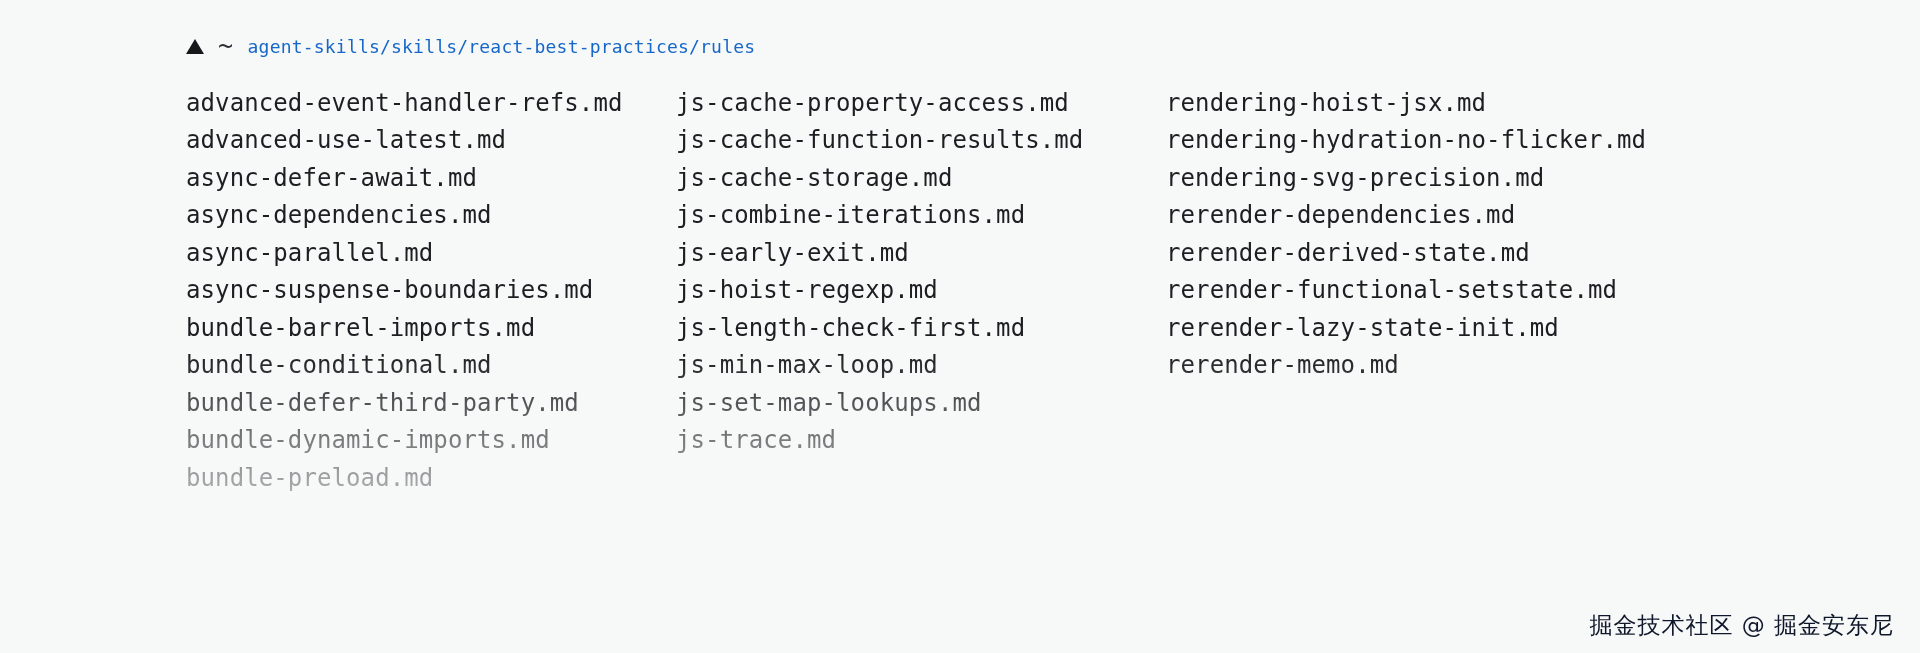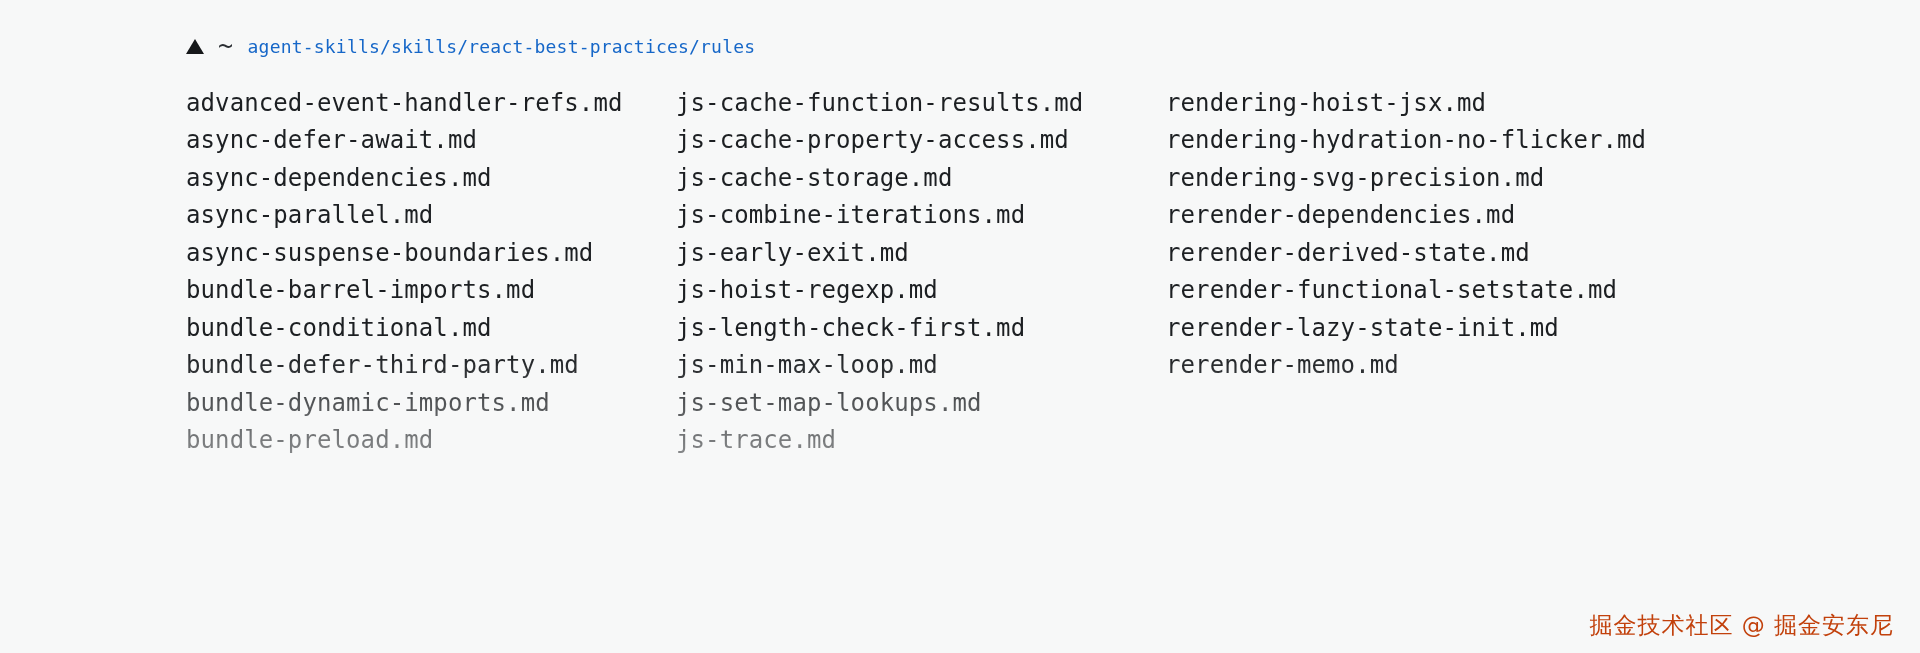--- a/index.html
+++ b/index.html
@@ -107,52 +107,53 @@
   }
 
   
   .watermark {
     position: absolute;
     right: 26px;
     bottom: 16px;
     font-family: "DejaVu Sans", "Liberation Sans", sans-serif;
     font-size: 23px;
     line-height: 1;
-    color: #c2410c;
+    color: #0f172a;
     letter-spacing: 1px;
     white-space: nowrap;
   }
 </style>
 </head>
 <body>
 
 <div class="screen">
 
   <div class="prompt-line">
     <span class="prompt-triangle"></span>
     <span class="prompt-tilde">~</span>
     <span class="prompt-path">agent-skills/skills/react-best-practices/rules</span>
   </div>
 
   <div class="listing" id="listing">
       <div class="col col-0">
         <div class="entry">advanced-event-handler-refs.md</div>
+        <div class="entry">advanced-use-latest.md</div>
         <div class="entry">async-defer-await.md</div>
         <div class="entry">async-dependencies.md</div>
         <div class="entry">async-parallel.md</div>
         <div class="entry">async-suspense-boundaries.md</div>
         <div class="entry">bundle-barrel-imports.md</div>
         <div class="entry">bundle-conditional.md</div>
         <div class="entry">bundle-defer-third-party.md</div>
         <div class="entry">bundle-dynamic-imports.md</div>
         <div class="entry">bundle-preload.md</div>
       </div>
       <div class="col col-1">
+        <div class="entry">js-cache-property-access.md</div>
         <div class="entry">js-cache-function-results.md</div>
-        <div class="entry">js-cache-property-access.md</div>
         <div class="entry">js-cache-storage.md</div>
         <div class="entry">js-combine-iterations.md</div>
         <div class="entry">js-early-exit.md</div>
         <div class="entry">js-hoist-regexp.md</div>
         <div class="entry">js-length-check-first.md</div>
         <div class="entry">js-min-max-loop.md</div>
         <div class="entry">js-set-map-lookups.md</div>
         <div class="entry">js-trace.md</div>
       </div>
       <div class="col col-2">

